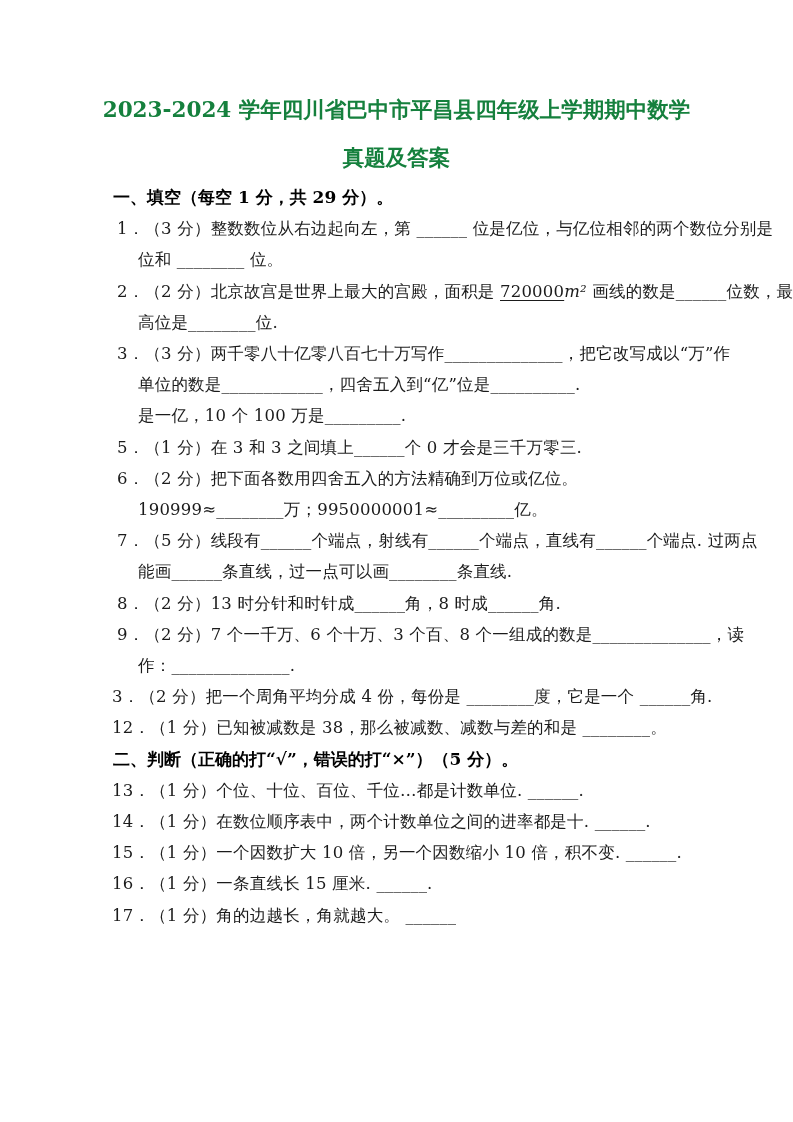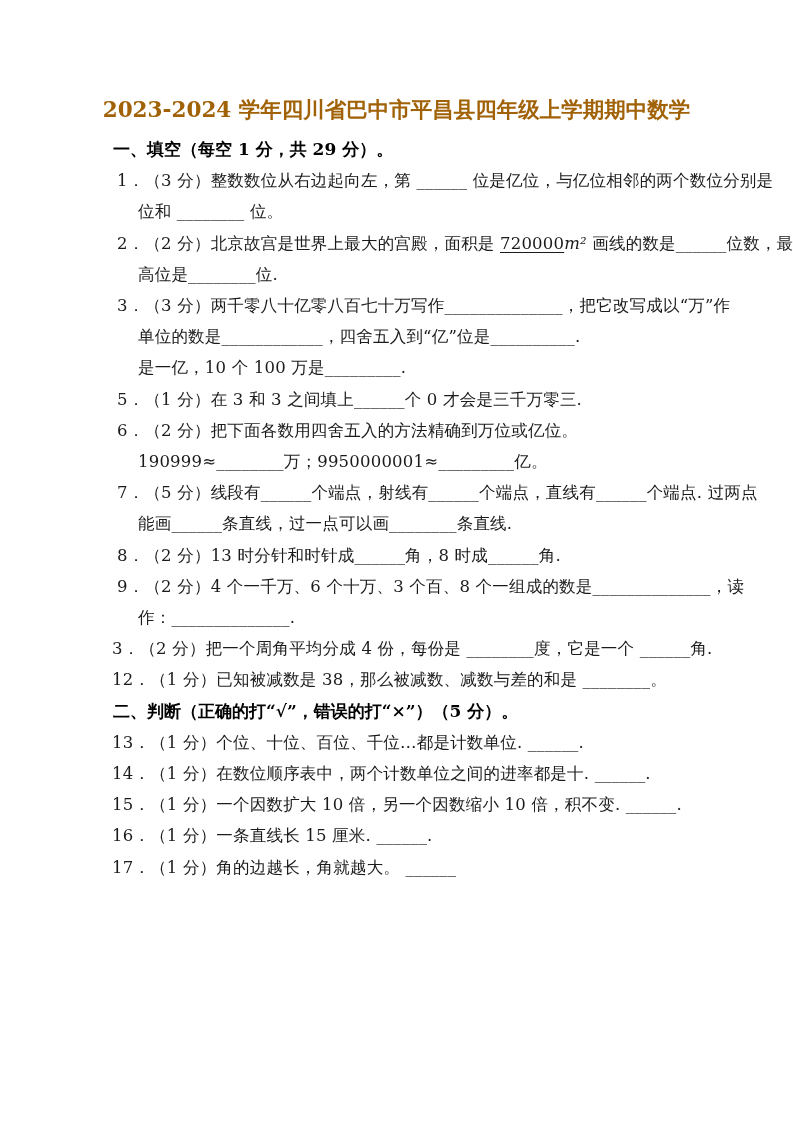--- a/index.html
+++ b/index.html
@@ -17,21 +17,21 @@
     box-sizing: border-box;
     padding-top: 86px;
     overflow: hidden;
   }
   .title-line {
     font-size: 21.5px;
     font-weight: bold;
     line-height: 48px;
     text-align: center;
     white-space: nowrap;
-    color: #a16207;
+    color: #15803d;
   }
   .heading {
     font-size: 17px;
     font-weight: bold;
     line-height: 31.2px;
     margin-left: 113px;
     white-space: nowrap;
     color: #000000;
   }
   .line {
@@ -46,20 +46,21 @@
   .u-num  { text-decoration: underline; text-underline-offset: 3px; }
   .unit   { font-style: italic; }
 </style>
 </head>
 <body>
 
 <div class="page">
 
   <div>
     <div class="title-line">2023-2024 学年四川省巴中市平昌县四年级上学期期中数学</div>
+    <div class="title-line">真题及答案</div>
   </div>
 
   <div class="heading">一、填空（每空 1 分，共 29 分）。</div>
 
   <div>
     <div class="line start1">1．（3 分）整数数位从右边起向左，第 ______ 位是亿位，与亿位相邻的两个数位分别是</div>
     <div class="line cont">位和 ________ 位。</div>
   </div>
 
   <div>
@@ -88,21 +89,21 @@
   <div>
     <div class="line start1">7．（5 分）线段有______个端点，射线有______个端点，直线有______个端点. 过两点</div>
     <div class="line cont">能画______条直线，过一点可以画________条直线.</div>
   </div>
 
   <div>
     <div class="line start1">8．（2 分）13 时分针和时针成______角，8 时成______角.</div>
   </div>
 
   <div>
-    <div class="line start1">9．（2 分）4 个一千万、6 个十万、3 个百、8 个一组成的数是______________，读</div>
+    <div class="line start1">9．（2 分）7 个一千万、6 个十万、3 个百、8 个一组成的数是______________，读</div>
     <div class="line cont">作：______________.</div>
   </div>
 
   <div>
     <div class="line start2">3．（2 分）把一个周角平均分成 4 份，每份是 ________度，它是一个 ______角.</div>
   </div>
 
 
   <div>
     <div class="line start2">12．（1 分）已知被减数是 38，那么被减数、减数与差的和是 ________。</div>

